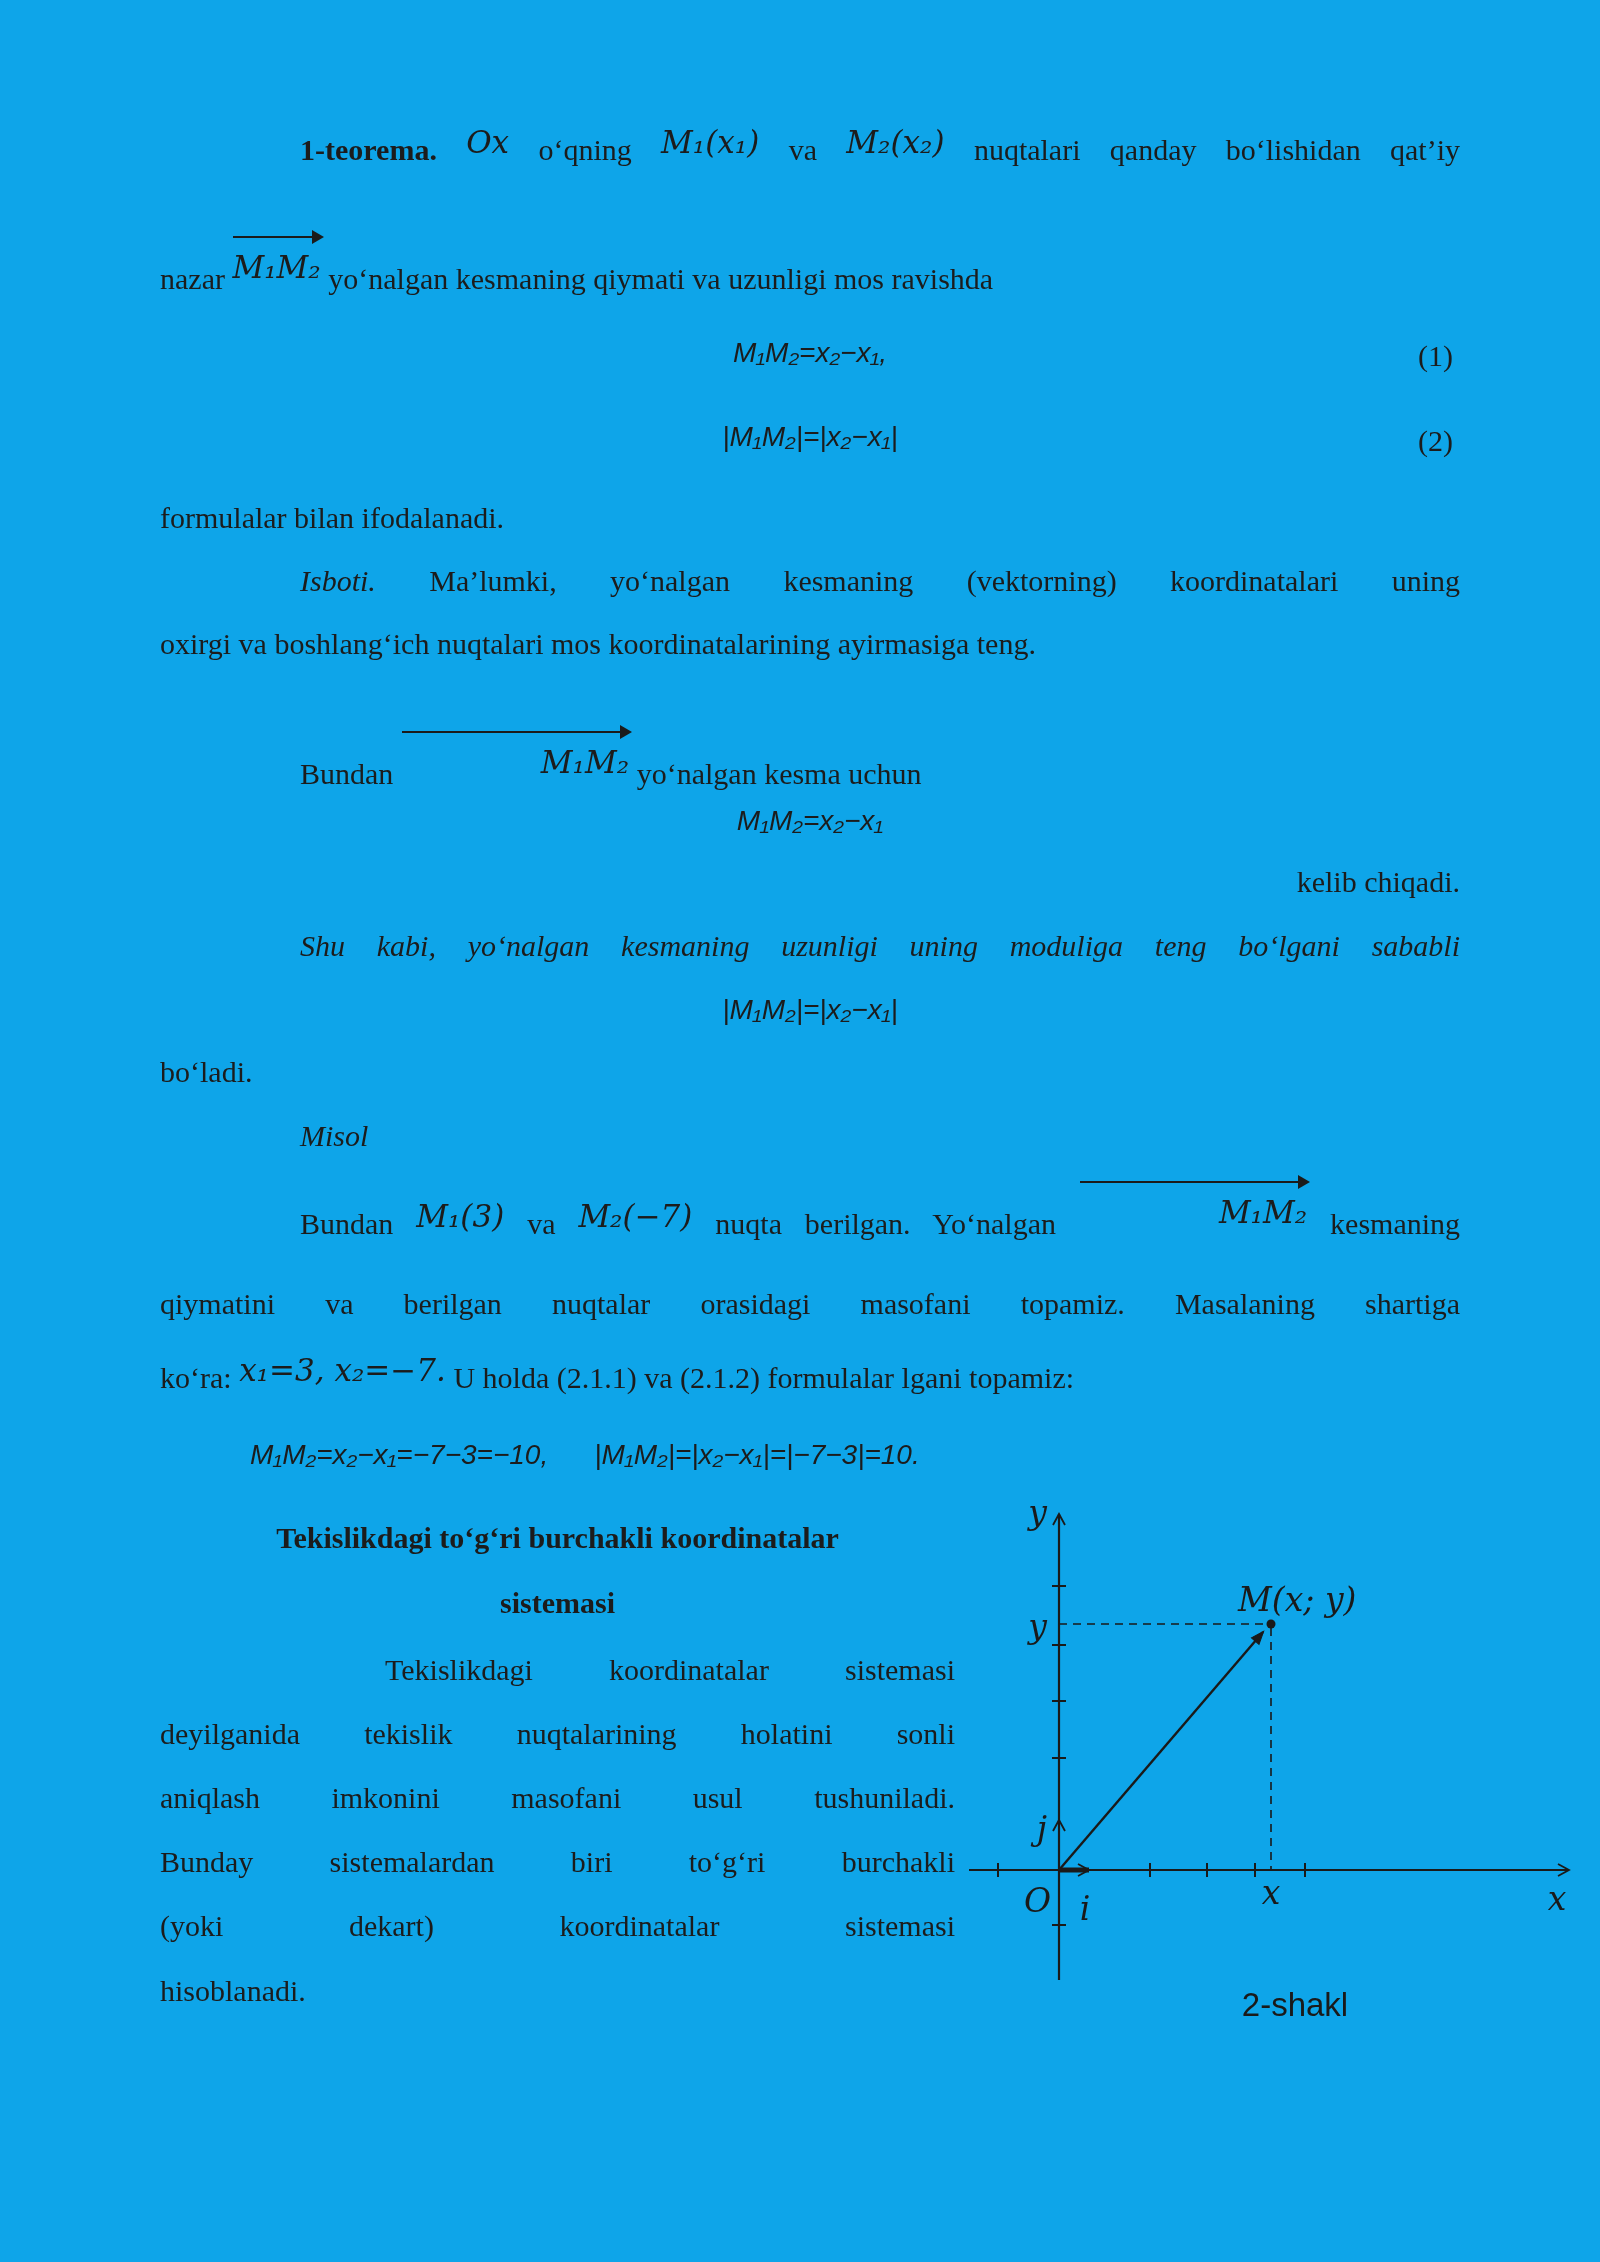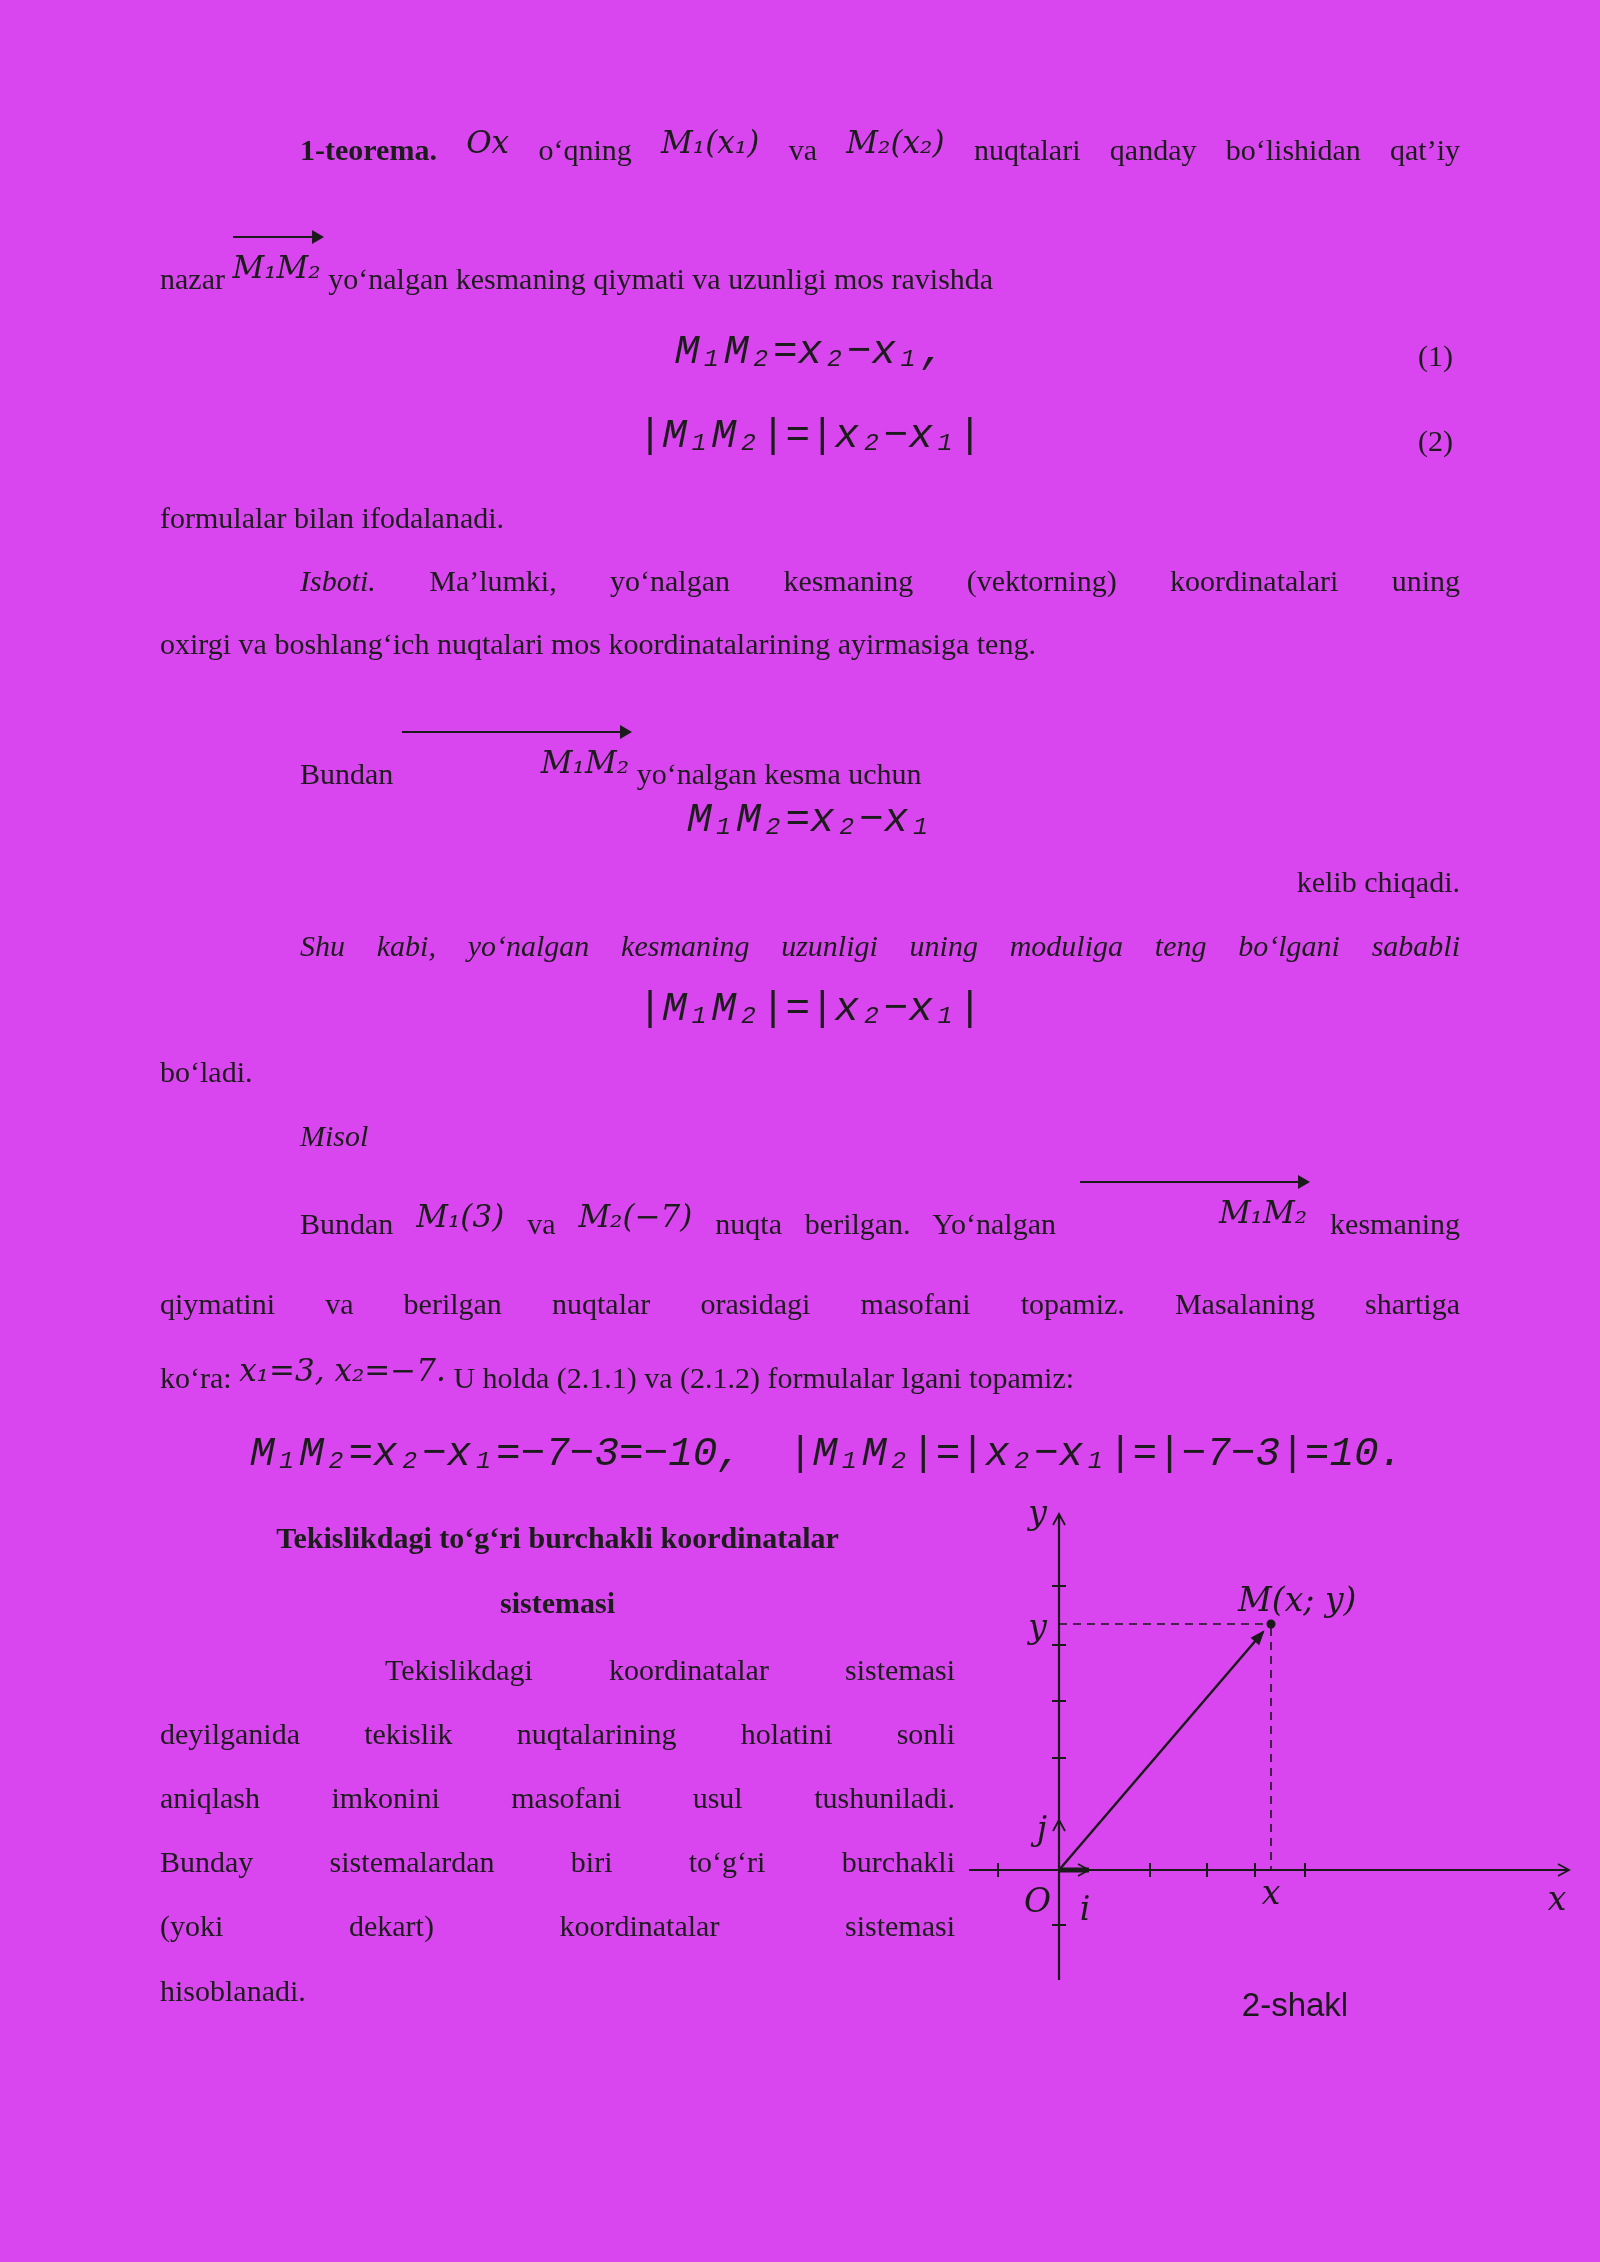--- a/index.html
+++ b/index.html
@@ -1,38 +1,38 @@
 <!DOCTYPE html>
 <html><head>
 <meta charset="utf-8">
 <style>
   html,body{margin:0;padding:0;background:#e8e8e8;}
   .page{
     position:relative;
     width:1600px;height:2262px;
     margin:0 auto;
-    background:#d946ef;
+    background:#0ea5e9;
     overflow:hidden;
     color:#1c1c1c;
     font-family:"Liberation Serif", serif;
   }
   .ln{
     position:absolute;
     left:160px;width:1300px;
     font-size:30px;line-height:40px;
     white-space:normal;
   }
   .just{text-align:justify;text-align-last:justify;}
   .ind{text-indent:140px;}
   .center{text-align:center;}
   .bold{font-weight:700;}
   .it{font-style:italic;}
   .math{font-style:italic;font-family:"DejaVu Serif", serif;}
   .raised{vertical-align:7px;font-size:31px;}
-  .disp{font-size:41px;font-style:italic;font-family:Liberation Mono, monospace;}
+  .disp{font-size:28px;font-style:italic;font-family:Liberation Sans, sans-serif;}
   .eqnum{position:absolute;left:1418px;width:120px;font-size:30px;}
   .vec{
     position:relative;display:inline-block;
     font-style:italic;font-family:"DejaVu Serif", serif;
     vertical-align:11px;font-size:31px;
   }
   .vec::before{
     content:"";position:absolute;left:1px;right:8px;top:-11px;height:2px;background:#1b1b1b;
   }
   .vec::after{

